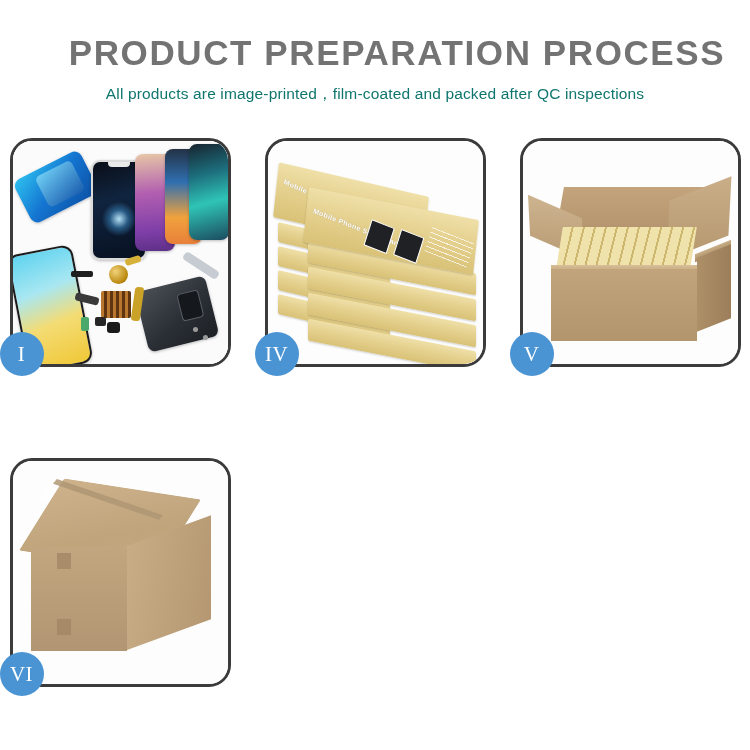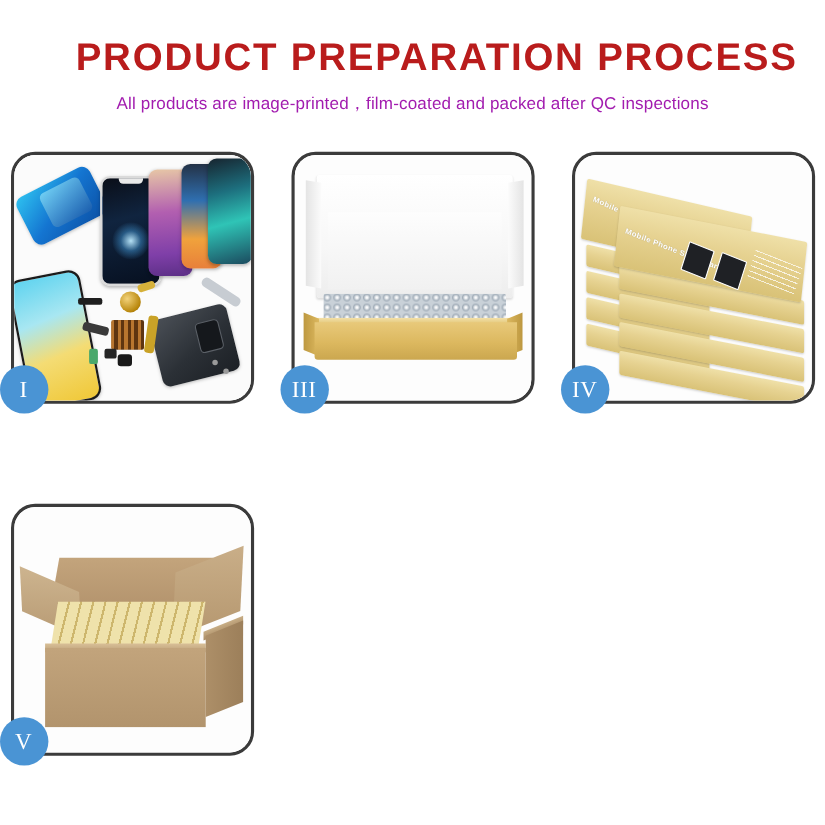--- a/index.html
+++ b/index.html
@@ -18,31 +18,31 @@
   
   .header {
     padding-top: 34px;
     text-align: center;
   }
   .title {
     font-family: "Liberation Sans", sans-serif;
     font-size: 35px;
     font-weight: 700;
     letter-spacing: 1.6px;
-    color: #b91c1c;
+    color: #737373;
     line-height: 1.1;
     white-space: nowrap;
     padding-left: 44px;
   }
   .subtitle {
     margin-top: 11px;
     font-family: "Liberation Sans", sans-serif;
     font-size: 15.5px;
     font-weight: 400;
-    color: #a21caf;
+    color: #0f766e;
     letter-spacing: 0.15px;
     white-space: nowrap;
   }
 
   
   .grid {
     position: absolute;
     left: 0;
     top: 138px;
     width: 750px;
@@ -378,32 +378,20 @@
         <div class="part p-spk"></div>
         <div class="part p-scr1"></div>
         <div class="part p-scr2"></div>
         <div class="part p-tool"></div>
       </div>
     </div>
     <div class="badge">I</div>
   </div>
 
 
-  <div class="panel">
-    <div class="panel-inner">
-      <div class="box3-lid"></div>
-      <div class="box3-foam"></div>
-      <div class="box3-bubble"></div>
-      <div class="box3-rim"></div>
-      <div class="box3-left"></div>
-      <div class="box3-right"></div>
-      <div class="box3-front"></div>
-    </div>
-    <div class="badge">III</div>
-  </div>
 
   <div class="panel">
     <div class="panel-inner">
       <div class="stack">
 
         <div class="kbox" style="left:4px;  top:76px;  width:112px; height:20px; transform:skewY(13deg);"></div>
         <div class="kbox" style="left:4px;  top:100px; width:112px; height:20px; transform:skewY(13deg);"></div>
         <div class="kbox" style="left:4px;  top:124px; width:112px; height:20px; transform:skewY(13deg);"></div>
         <div class="kbox" style="left:4px;  top:148px; width:112px; height:20px; transform:skewY(13deg);"></div>
 
@@ -438,14 +426,26 @@
       <div class="c5-flapR"></div>
       <div class="c5-contents"></div>
       <div class="c5-rimF"></div>
       <div class="c5-rimS"></div>
       <div class="c5-front"></div>
       <div class="c5-side"></div>
     </div>
     <div class="badge">V</div>
   </div>
 
+  <div class="panel">
+    <div class="panel-inner">
+      <div class="c6-tape"></div>
+      <div class="c6-top"></div>
+      <div class="c6-top-seam"></div>
+      <div class="c6-side"></div>
+      <div class="c6-front"></div>
+      <div class="c6-tab1"></div>
+      <div class="c6-tab2"></div>
+    </div>
+    <div class="badge">VI</div>
+  </div>
 
 </div>
 
 </body></html>

